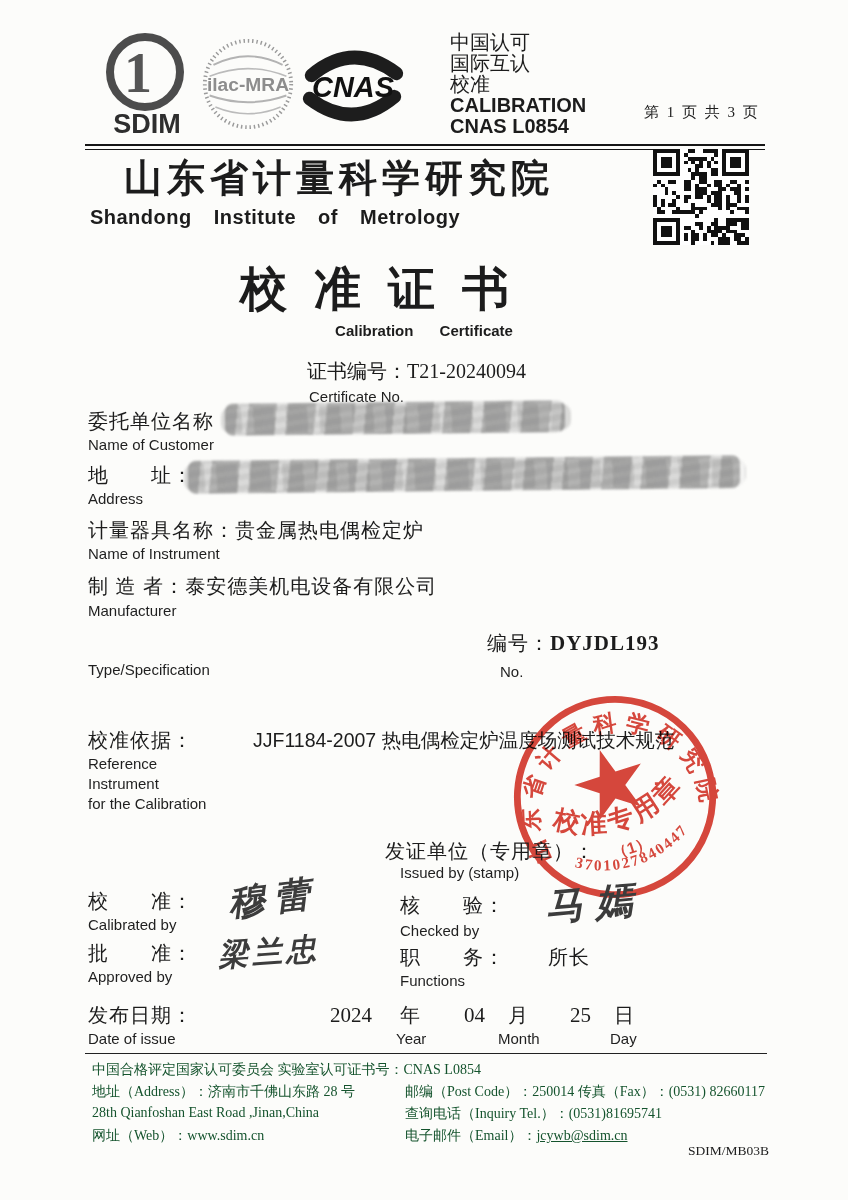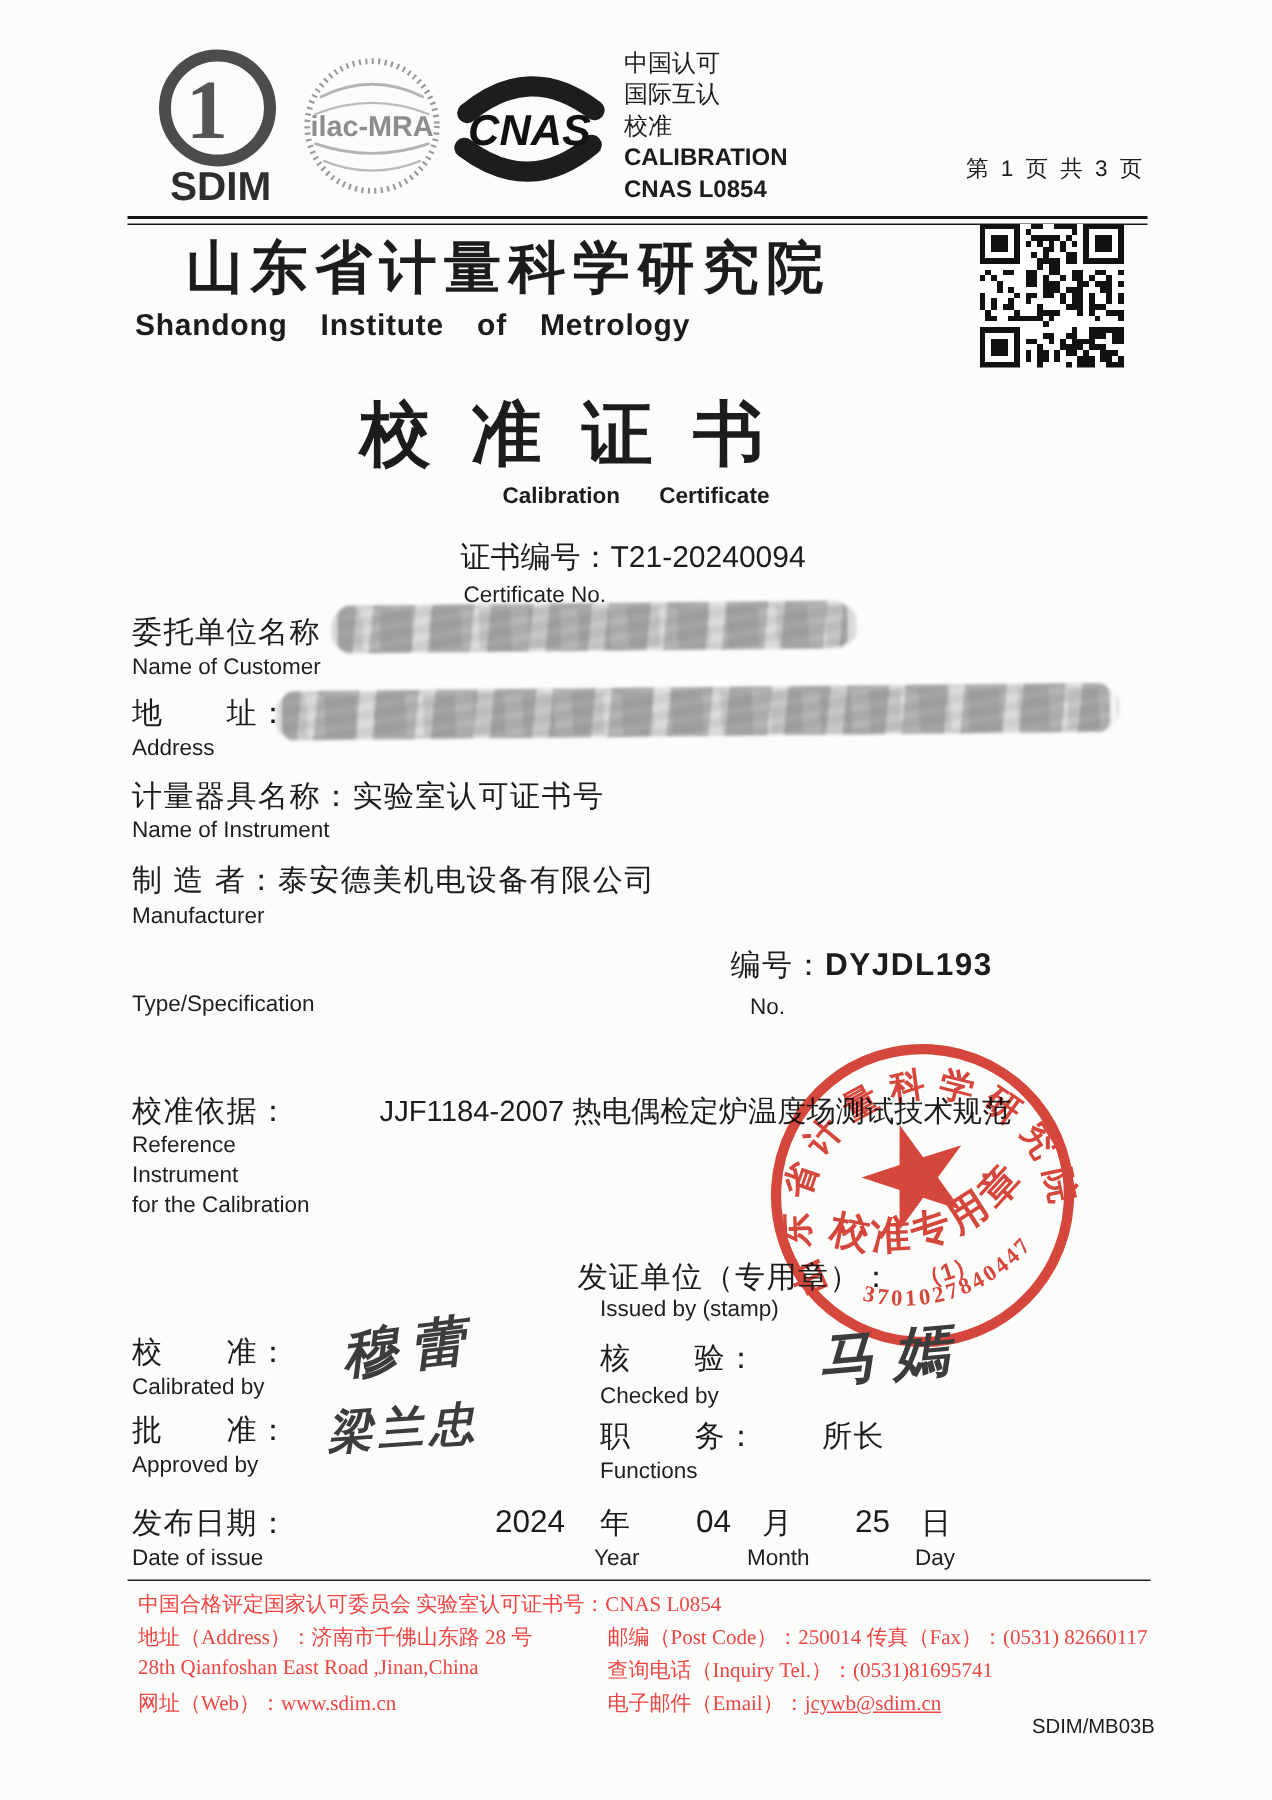--- a/index.html
+++ b/index.html
@@ -1,38 +1,38 @@
 <!DOCTYPE html>
 <html><head>
 <meta charset="utf-8">
 <style>
   html,body{margin:0;padding:0;background:#e9e9e9;}
   .page{position:relative;width:848px;height:1200px;margin:0 auto;background:#fcfcfa;
         font-family:"Liberation Sans",sans-serif;color:#1c1c1c;overflow:hidden;}
   .abs{position:absolute;white-space:nowrap;}
-  .serif{font-family:Liberation Sans, sans-serif;text-align:right;}
+  .serif{font-family:Liberation Serif, serif;text-align:right;}
   .zh-label{font-size:20px;letter-spacing:1px;}
   .en-label{font-size:15px;color:#1f1f1f;}
-  .accred{font-size:16px;line-height:21px;}
+  .accred{font-size:20px;line-height:21px;margin-left:34px;}
   .accred .bold{font-weight:bold;}
   .rule-double{border-top:2.5px solid #161616;border-bottom:1.2px solid #161616;height:3px;}
   .rule-single{border-top:1.6px solid #222;}
   .inst-zh{font-family:"Liberation Serif",serif;font-size:38px;font-weight:bold;letter-spacing:5px;}
   .inst-en{font-size:20px;font-weight:bold;word-spacing:16px;letter-spacing:.5px;}
   .title-zh{font-size:47px;font-weight:bold;letter-spacing:27px;}
   .title-en{font-size:15px;font-weight:bold;word-spacing:22px;}
   .redact{position:absolute;border-radius:8px;filter:blur(1.1px);transform:rotate(-.6deg);
     background:
       repeating-linear-gradient(96deg,rgba(110,110,110,.50) 0 13px,rgba(175,175,175,.30) 13px 24px,rgba(95,95,95,.45) 24px 39px),
       repeating-linear-gradient(171deg,rgba(140,140,140,.25) 0 6px,rgba(200,200,200,.15) 6px 11px);}
   .redact::after{content:"";position:absolute;inset:3px -6px 2px -4px;border-radius:10px;
       background:repeating-linear-gradient(88deg,rgba(130,130,130,.28) 0 21px,rgba(190,190,190,.14) 21px 33px);}
   .sig{font-family:"Liberation Serif",serif;font-style:italic;font-weight:bold;color:#3c3c3c;}
   .stamp{mix-blend-mode:multiply;opacity:.92;}
-  .footer-line{font-family:"Liberation Serif",serif;font-size:14px;color:#ef4444;}
+  .footer-line{font-family:"Liberation Serif",serif;font-size:14px;color:#14532d;}
   .email-underline{text-decoration:underline;}
 </style>
 </head>
 <body>
 
 <div class="page">
 
   <svg class="abs" style="left:98px;top:28px" width="98" height="112" viewBox="0 0 98 112">
     <circle cx="47" cy="44" r="35" fill="none" stroke="#4c4c4c" stroke-width="8"></circle>
     <text x="40" y="64" text-anchor="middle" font-size="56" font-weight="bold" fill="#555" font-family="Liberation Serif, serif">1</text>
@@ -95,21 +95,21 @@
 
   <div class="abs zh-label" style="left:88px;top:408px">委托单位名称</div>
   <div class="redact" style="left:225px;top:402px;width:340px;height:32px"></div>
   <div class="abs en-label" style="left:88px;top:436px">Name of Customer</div>
 
   <div class="abs zh-label" style="left:88px;top:462px">地　　址：</div>
   <div class="redact" style="left:188px;top:458px;width:552px;height:33px"></div>
   <div class="abs en-label" style="left:88px;top:490px">Address</div>
 
   <div class="abs zh-label" style="left:88px;top:517px">
-    <span>计量器具名称：</span><span>实验室认可证书号</span>
+    <span>计量器具名称：</span><span>贵金属热电偶检定炉</span>
   </div>
   <div class="abs en-label" style="left:88px;top:545px">Name of Instrument</div>
 
   <div class="abs zh-label" style="left:88px;top:573px">
     <span>制 造 者：</span><span>泰安德美机电设备有限公司</span>
   </div>
   <div class="abs en-label" style="left:88px;top:602px">Manufacturer</div>
 
   <div class="abs en-label" style="left:88px;top:661px">Type/Specification</div>
 

